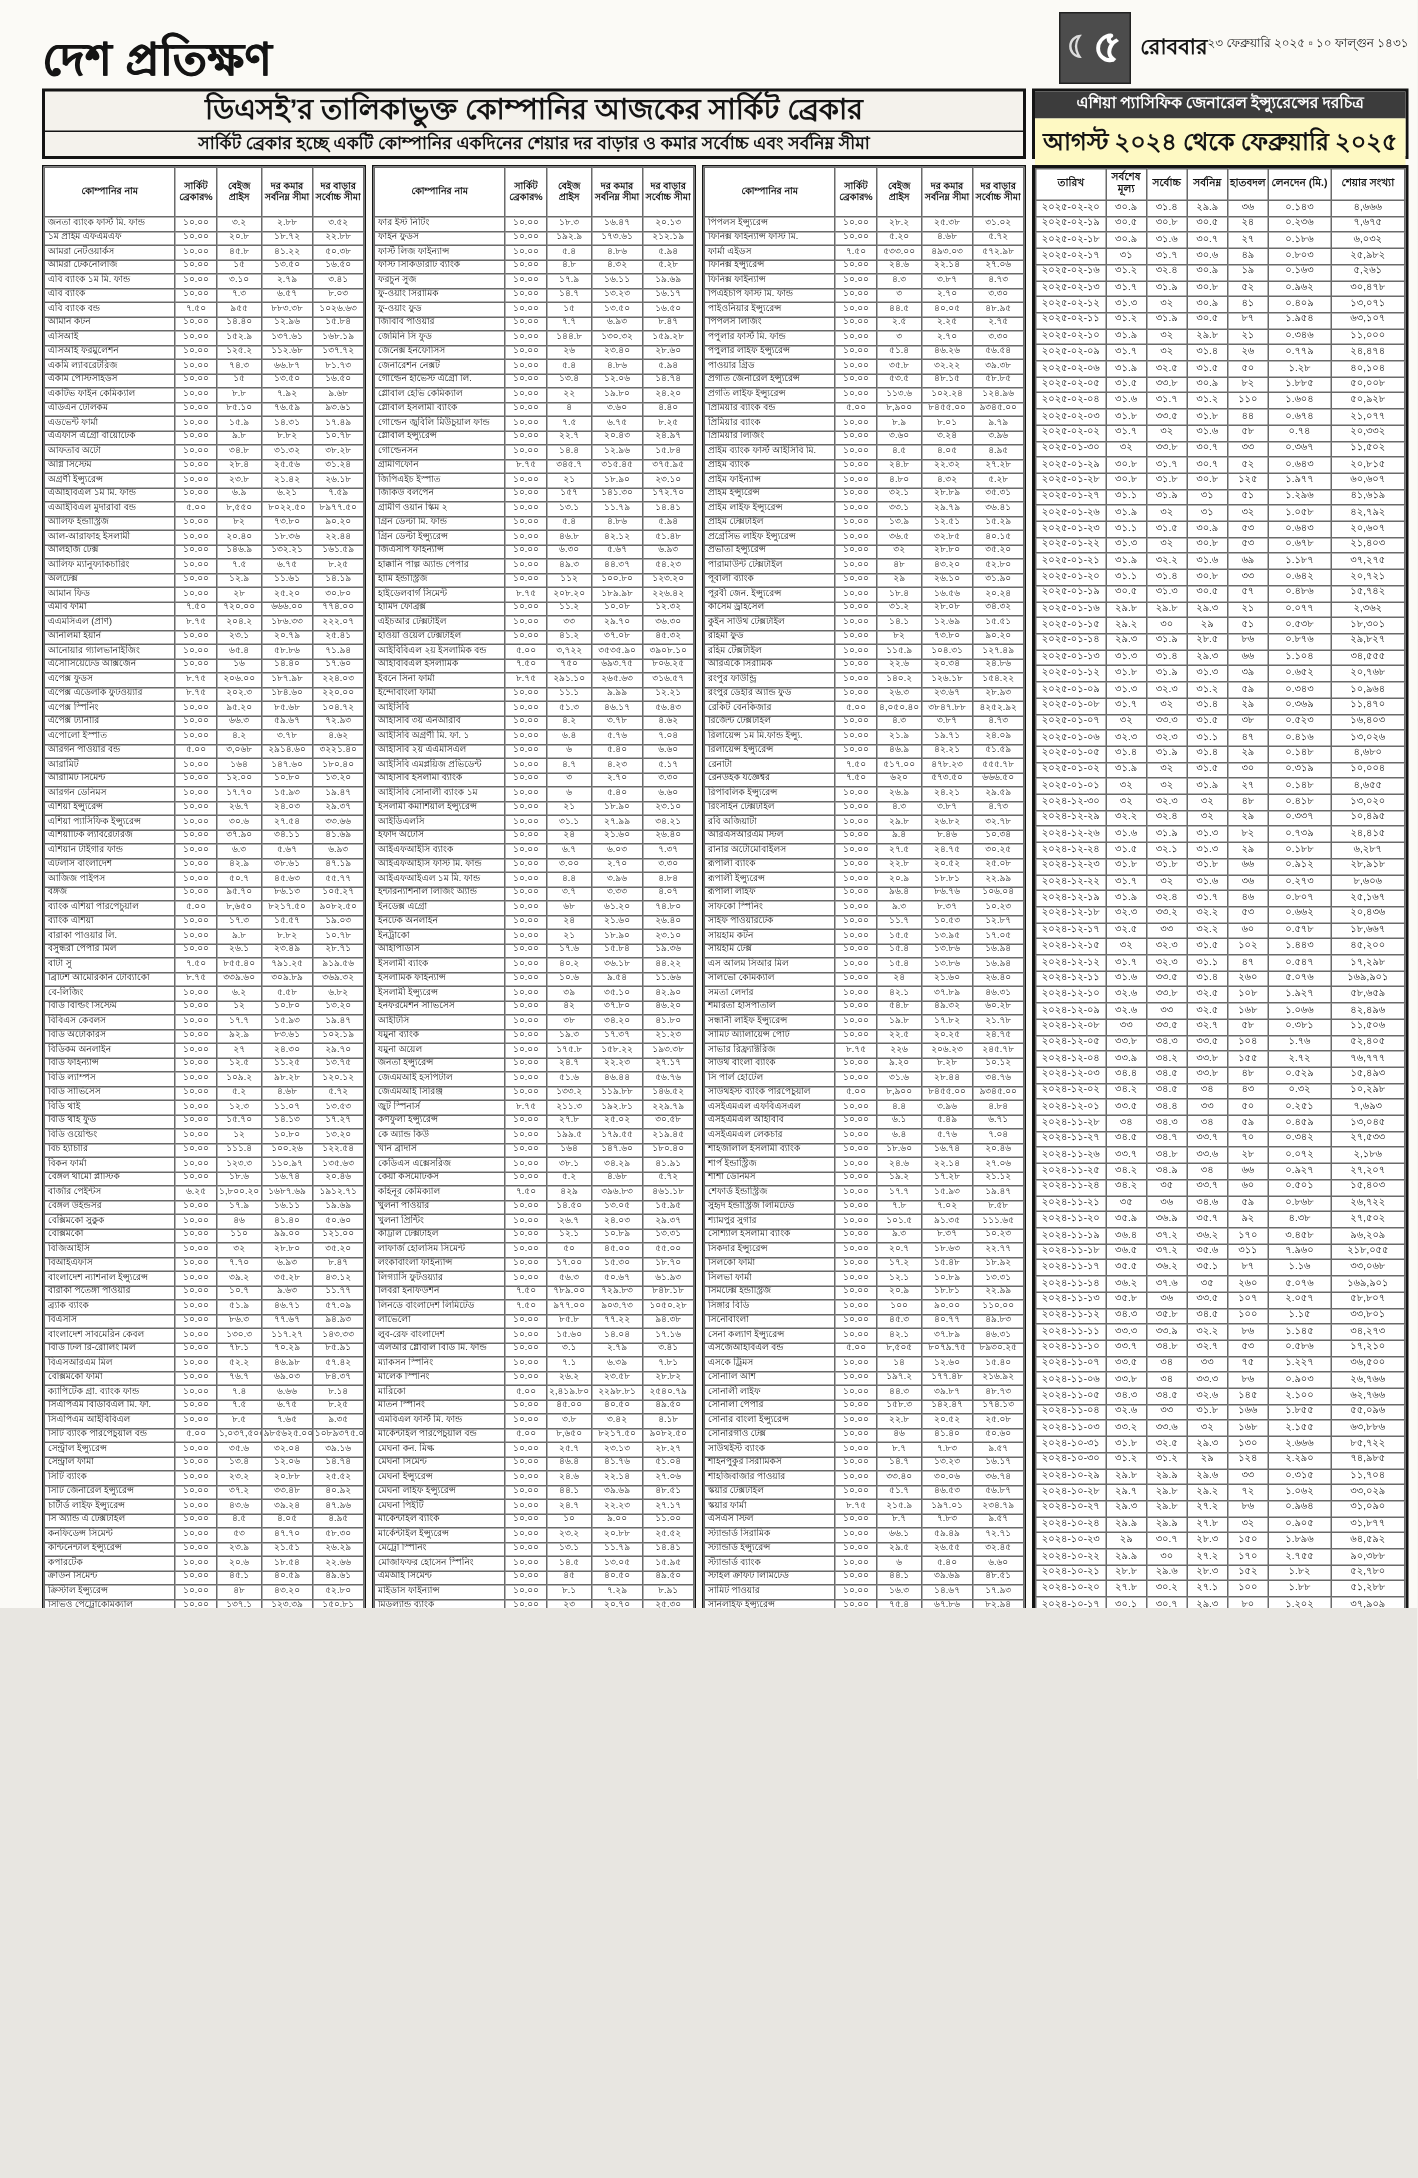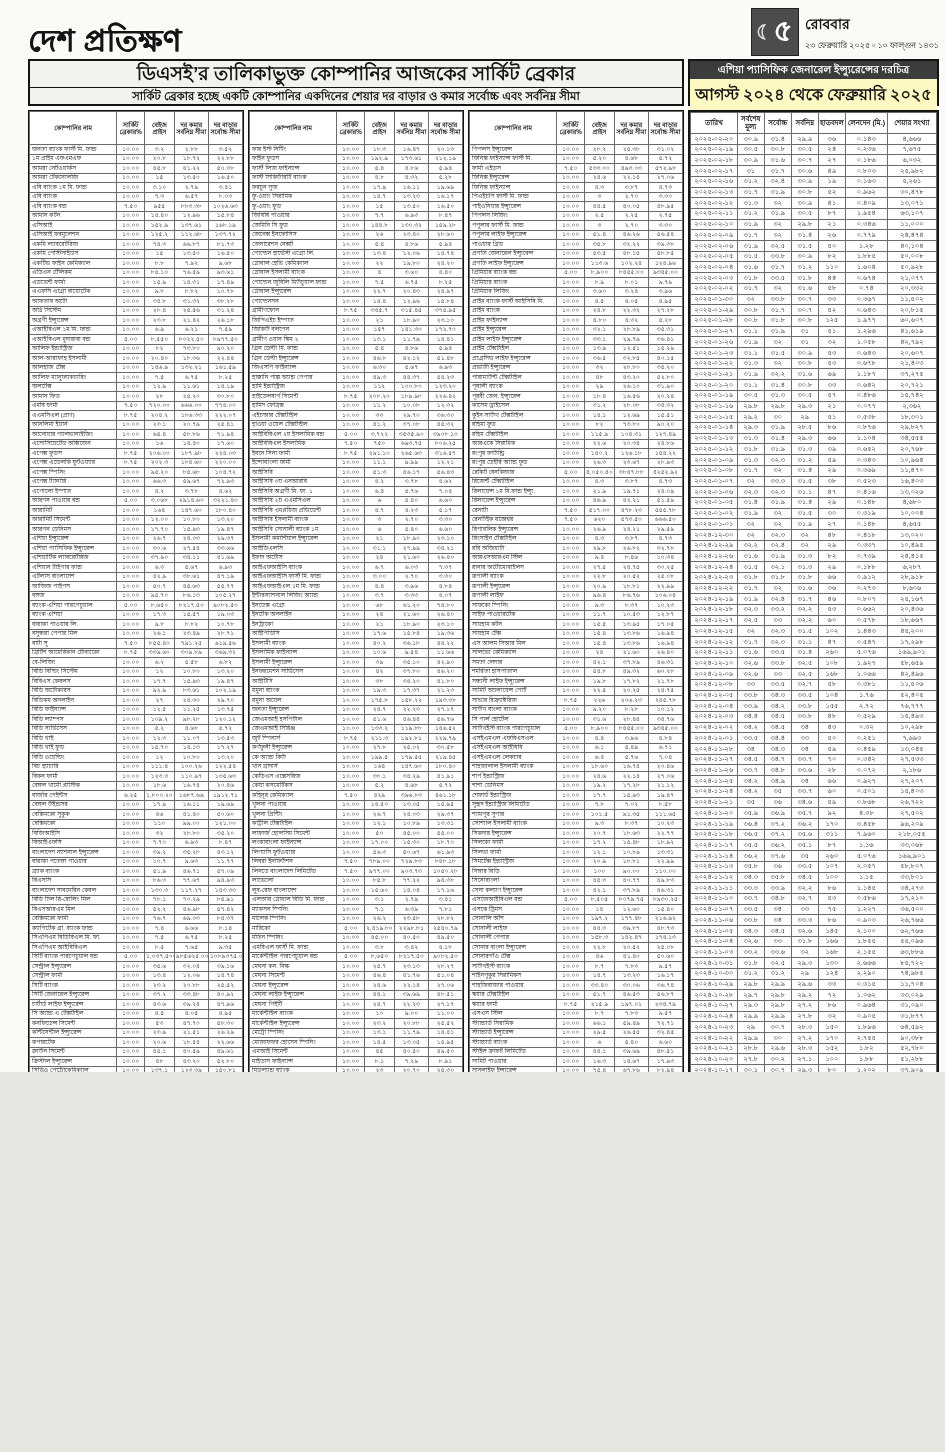--- a/index.html
+++ b/index.html
@@ -5,21 +5,21 @@
   html,body{margin:0;padding:0;}
   body{width:945px;height:1452px;background:#e8e6e1;font-family:"Liberation Sans",sans-serif;}
   .page{position:relative;width:945px;height:1072px;background:#fbfaf6;color:#141414;overflow:hidden;box-sizing:border-box;padding:4px 6px 2px 28px;}
   
   .masthead{display:flex;align-items:flex-end;justify-content:space-between;height:52px;padding-bottom:3px;}
   .logo{font-size:30px;font-weight:bold;letter-spacing:.5px;line-height:1;text-shadow:.6px 0 #141414;white-space:nowrap;}
   .main-title{font-size:23px;font-weight:bold;line-height:1;padding:0 8px 4px 0;white-space:nowrap;}
   .mast-right{display:flex;align-items:center;gap:6px;}
   .pagebox{width:46px;height:46px;background:#4c4c4c;color:#fff;display:flex;align-items:center;justify-content:center;font-size:30px;font-weight:bold;border:1px solid #222;}
   .pagebox .moon{font-size:20px;margin-right:2px;color:#ddd;}
-  .daydate{display:flex;flex-direction:column;justify-content:center;min-width:120px;}
+  .daydate{display:flex;flex-direction:row;justify-content:center;min-width:120px;}
   .day{font-size:14px;font-weight:bold;}
   .dateline{font-size:8px;margin-top:2px;}
   
   .grid{display:grid;grid-template-columns:216px 216px 216px 1fr;grid-template-rows:47px 1fr;column-gap:4px;row-gap:4px;height:1390px;}
   .headline-box{grid-column:1/4;grid-row:1;border:2px solid #141414;background:#f4f2ec;display:flex;flex-direction:column;}
   .headline-title{font-size:19px;font-weight:bold;text-align:center;padding:2px 0 1px 0;border-bottom:1px solid #141414;line-height:1.2;}
   .headline-sub{font-size:11.5px;font-weight:bold;text-align:center;padding:2px 15px;line-height:1.2;}
   .side-box{grid-column:4;grid-row:1;border:2px solid #141414;display:flex;flex-direction:column;font-family:Liberation Serif, serif;}
   .side-title{background:#3c3c3c;color:#fff;font-size:10.5px;font-weight:bold;text-align:center;padding:3px 1px;flex:1;display:flex;align-items:center;justify-content:center;line-height:1.15;}
   .side-sub{font-size:16px;font-weight:bold;text-align:center;padding:3px 0;background:#fef9c3;display:flex;align-items:center;justify-content:center;}

